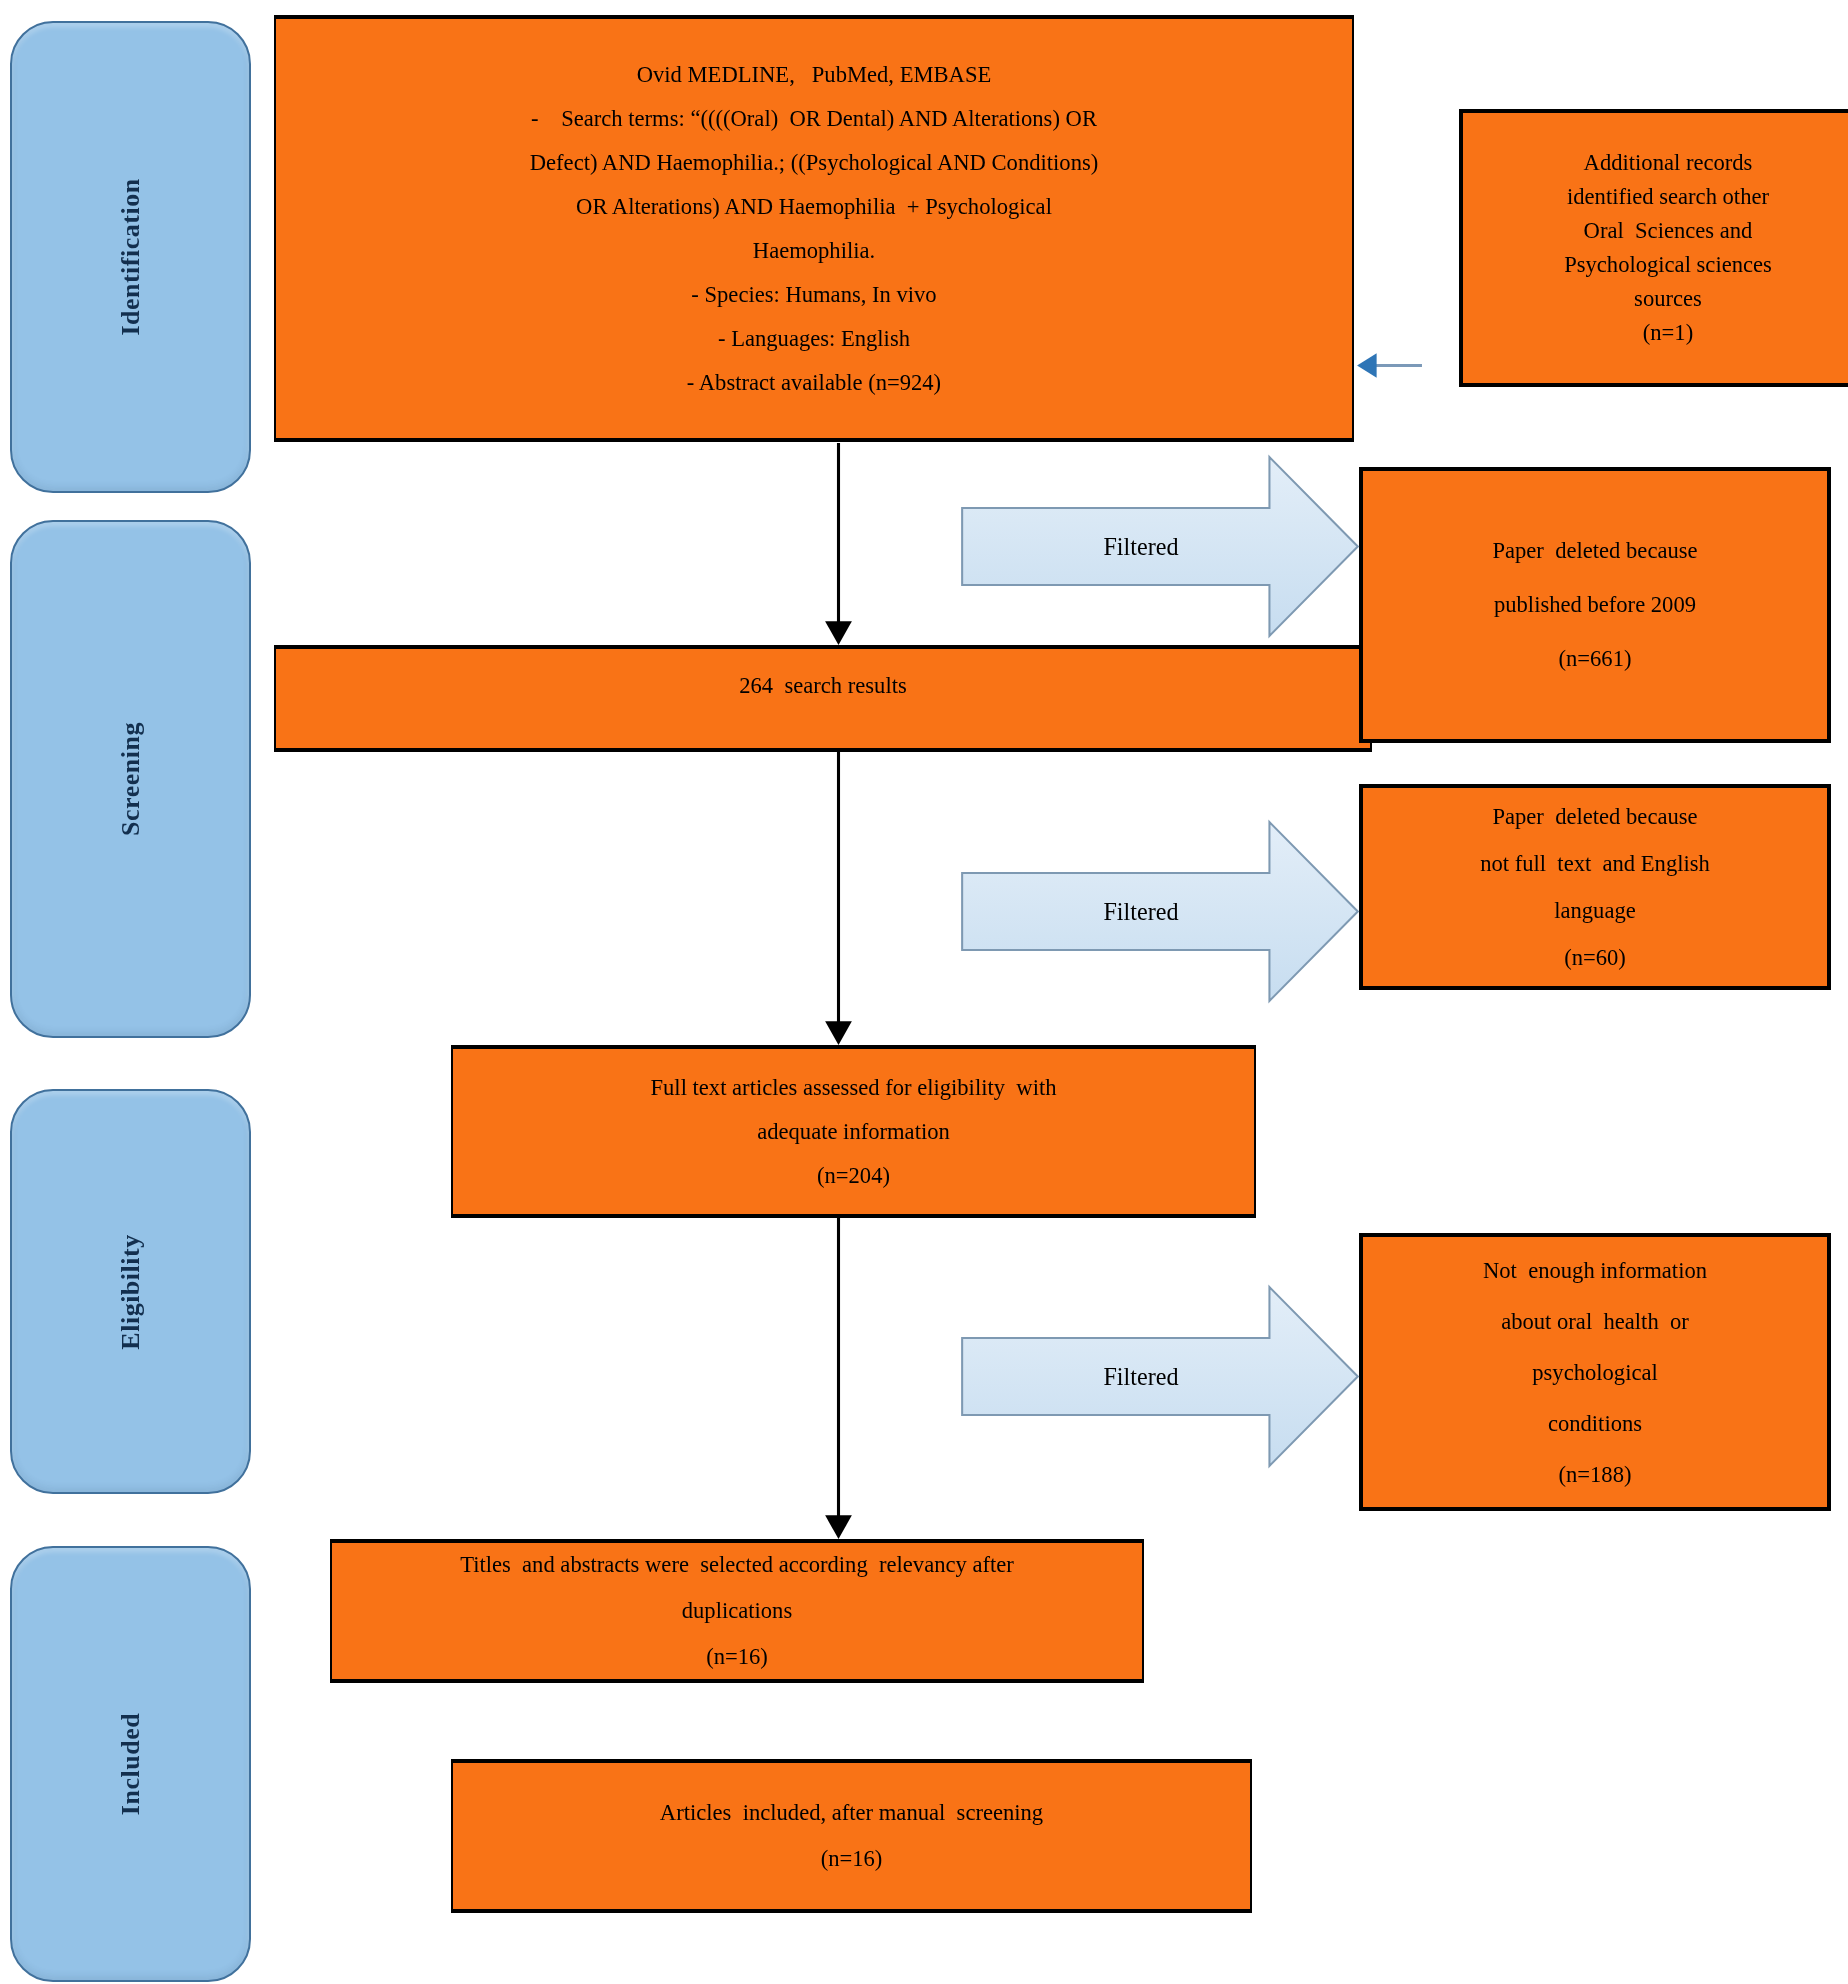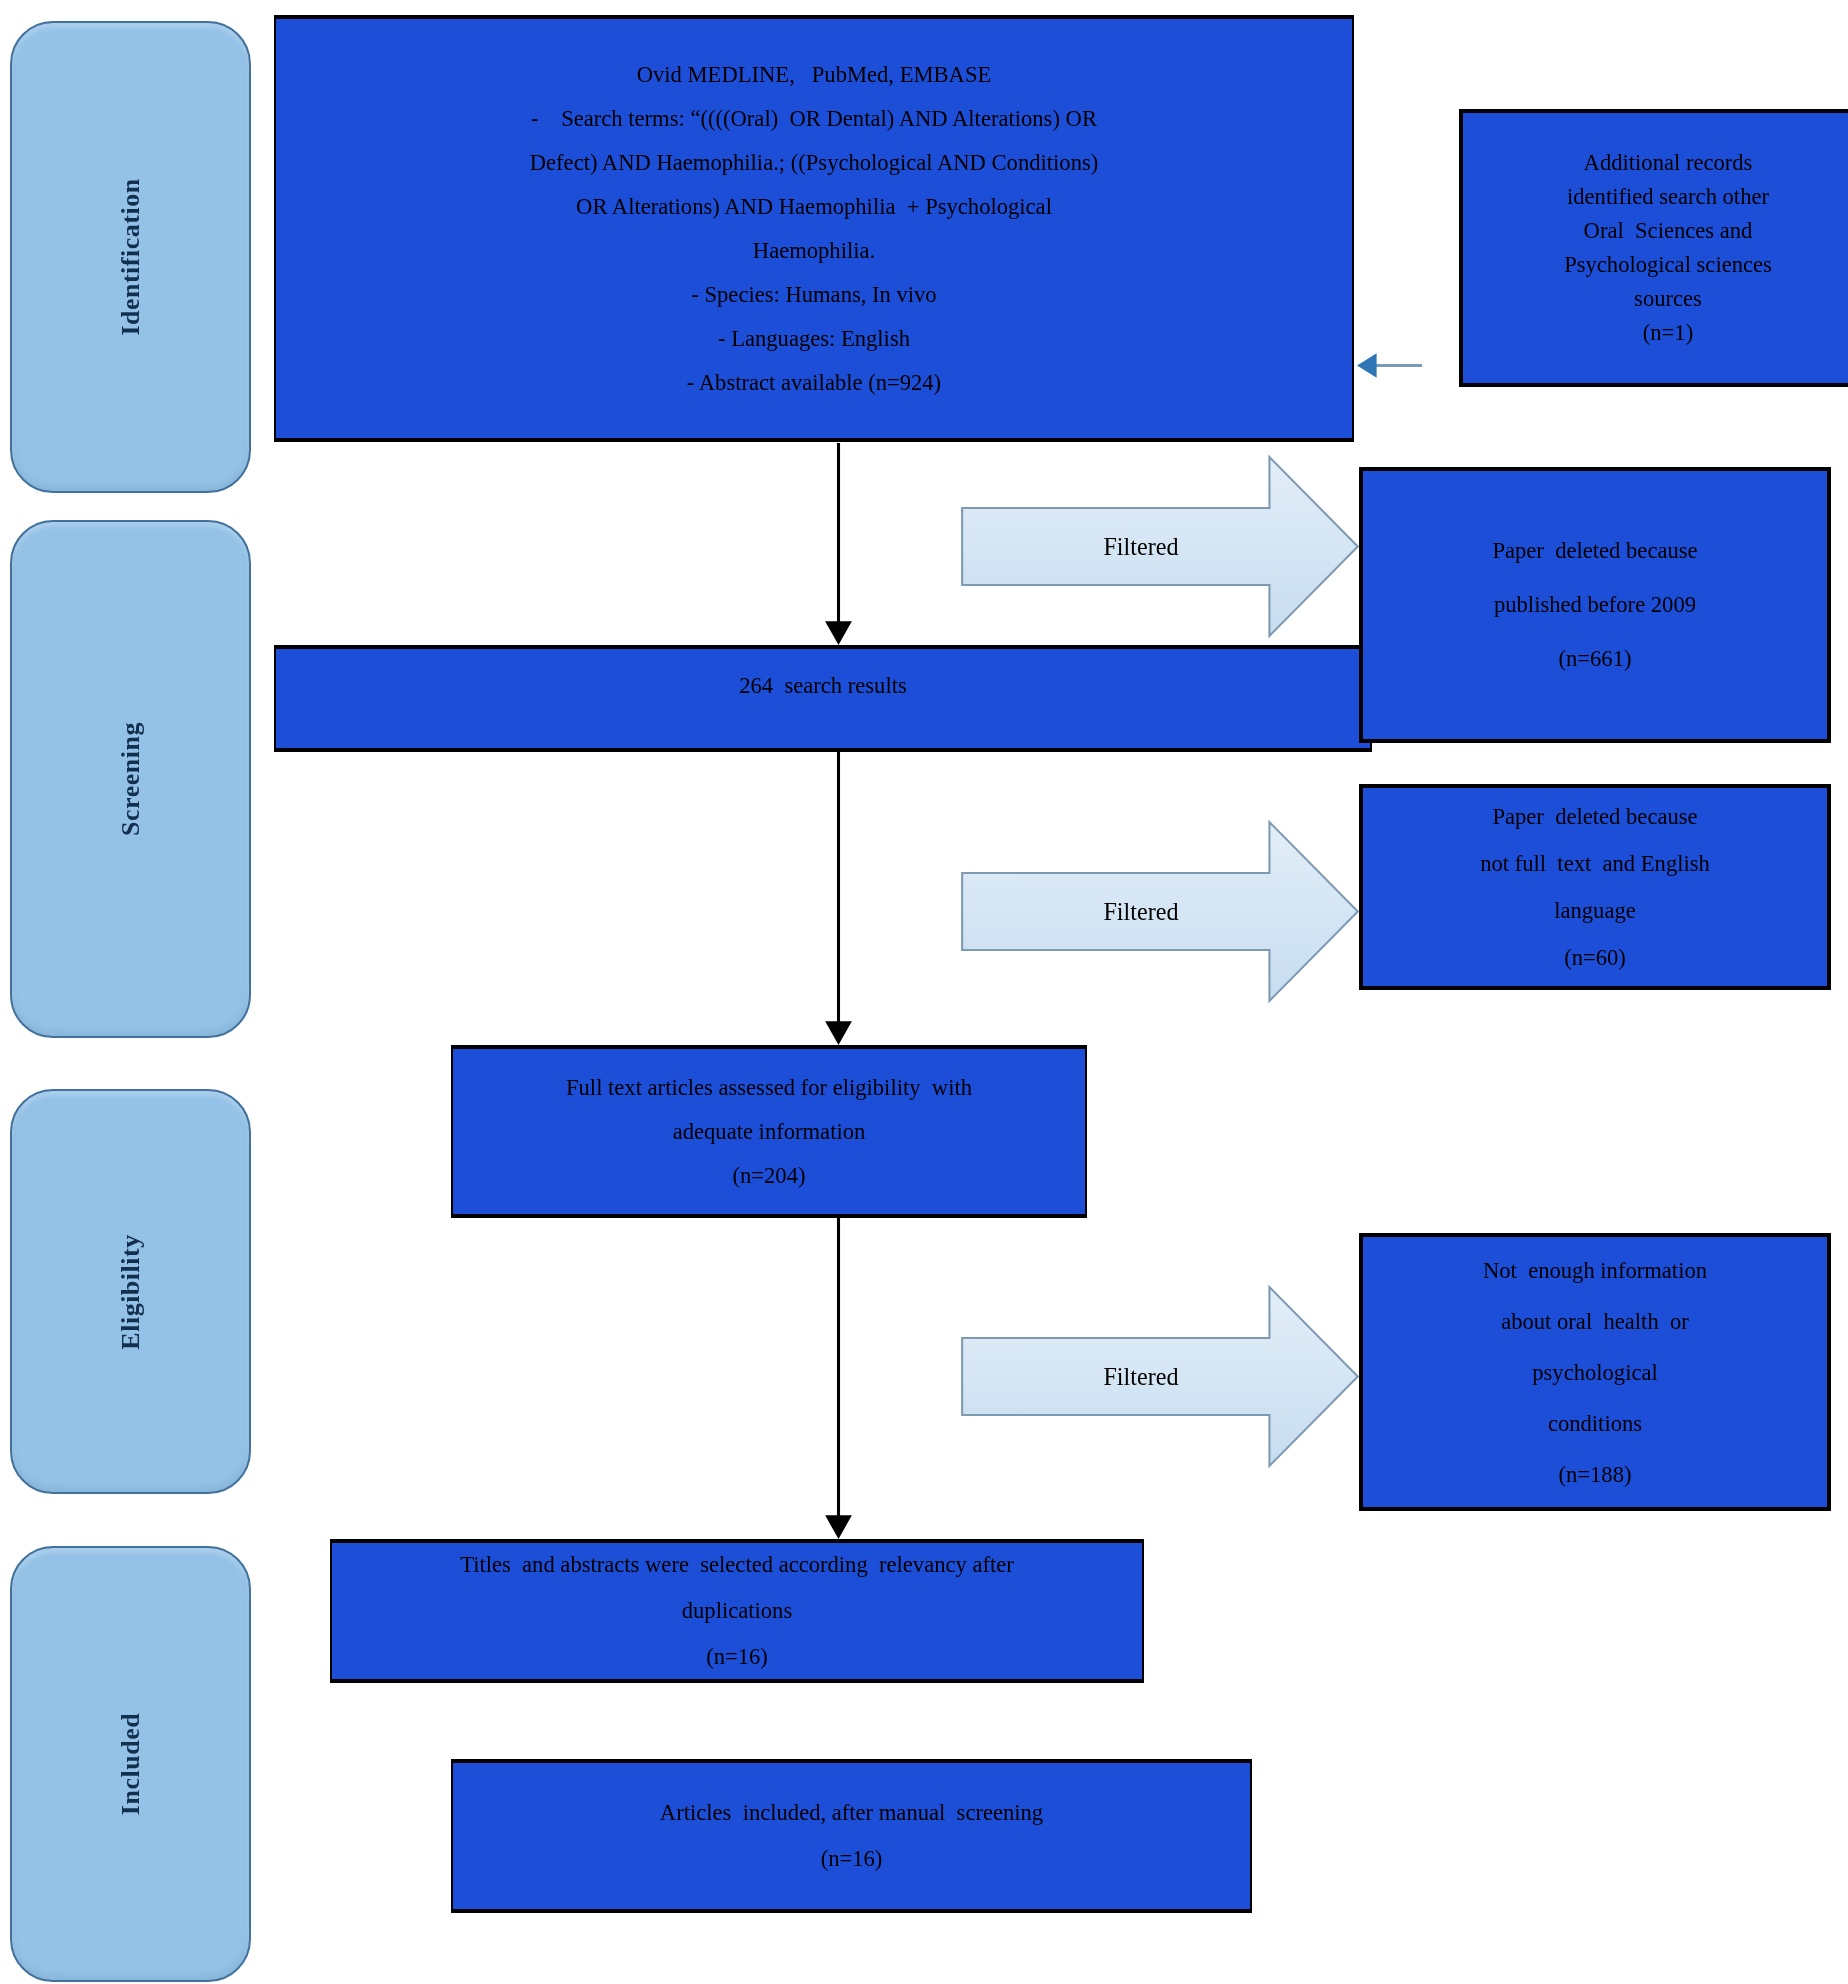--- a/index.html
+++ b/index.html
@@ -13,29 +13,29 @@
     background:#94C2E7;border:2.1px solid #41719C;border-radius:43px;
     display:flex;align-items:center;justify-content:center;
     box-shadow:inset 0 -4.1px 7.2px rgba(30,60,90,.10), inset 0 4.1px 5.1px rgba(255,255,255,.25);
   }
   .stage .vlabel{
     transform:rotate(-90deg);white-space:nowrap;
     font-weight:bold;font-size:26px;color:#132F4E;letter-spacing:0.5px;
   }
   
   .box{
-    position:absolute;background:#1d4ed8;box-sizing:border-box;text-align:center;
+    position:absolute;background:#f97316;box-sizing:border-box;text-align:center;
     display:flex;flex-direction:column;justify-content:center;align-items:center;
   }
   .main{border:2.6px solid #000;border-top-width:4.6px;border-bottom-width:4.6px;}
   .side{border:4.1px solid #000;}
   .ln{white-space:pre-wrap;}
   #source-box{left:274px;top:15.4px;width:1080px;height:427px;font-size:22.6px;line-height:44px;}
   #results-box{left:274px;top:645px;width:1098px;height:107px;font-size:22.6px;line-height:33px;justify-content:flex-start;padding-top:20px;}
-  #fulltext-box{left:451px;top:1045px;width:636px;height:173px;font-size:22.6px;line-height:44px;}
+  #fulltext-box{left:451px;top:1045px;width:805px;height:173px;font-size:22.6px;line-height:44px;}
   #titles-box{left:330px;top:1539px;width:814px;height:144px;font-size:22.6px;line-height:46px;}
   #included-box{left:451px;top:1759px;width:801px;height:154px;font-size:22.6px;line-height:46px;}
   #additional-box{left:1459px;top:109px;width:418px;height:278px;font-size:22.6px;line-height:34px;}
   #before2009-box{left:1359px;top:467px;width:472px;height:276px;font-size:22.6px;line-height:54px;}
   #notfulltext-box{left:1359px;top:784px;width:472px;height:206px;font-size:22.6px;line-height:47px;}
   #notenough-box{left:1359px;top:1233px;width:472px;height:278px;font-size:22.6px;line-height:51px;text-align:right;}
   
   svg.arrow{position:absolute;display:block;}
   .ftxt{font-family:"Liberation Serif", serif;font-size:47px;fill:#000;}
 </style>

